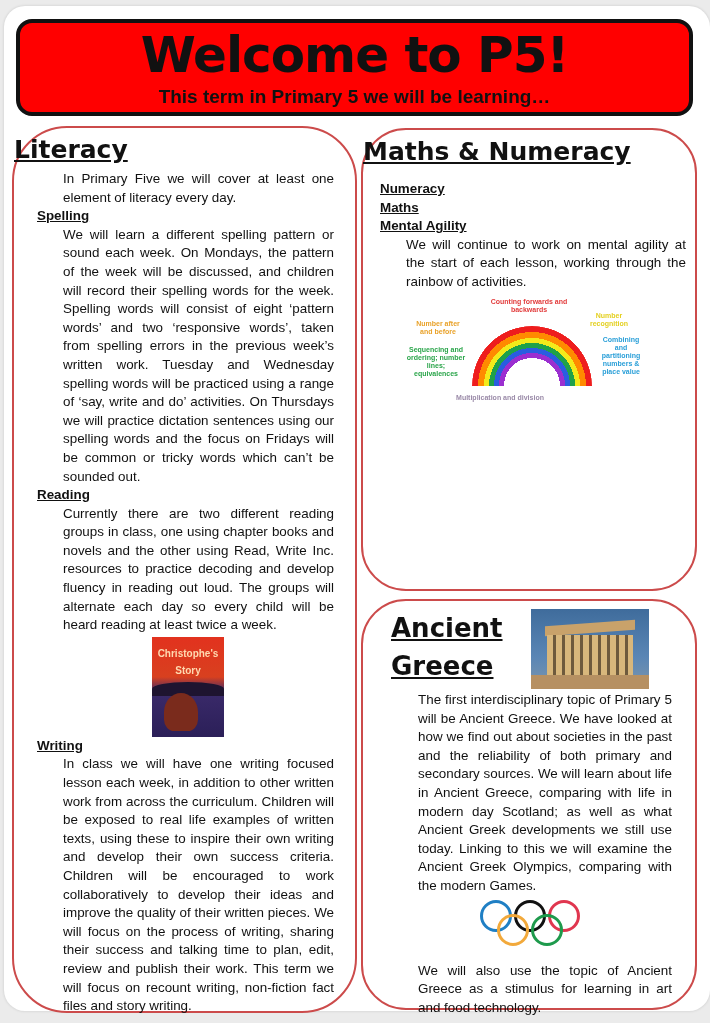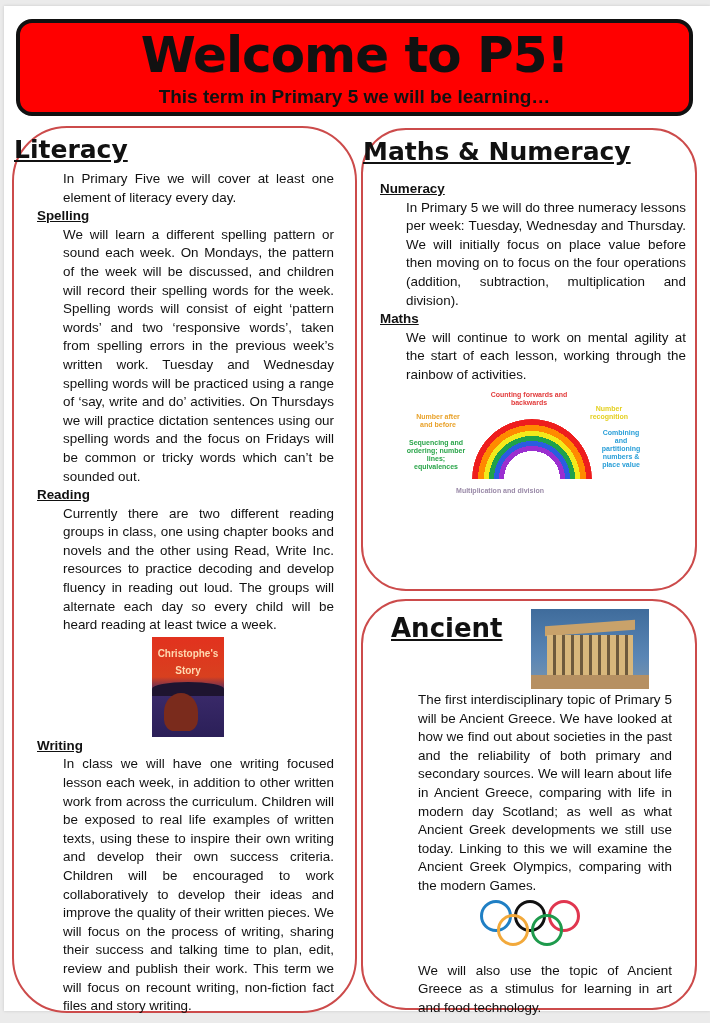--- a/index.html
+++ b/index.html
@@ -1,18 +1,18 @@
 <!DOCTYPE html>
 <html><head>
 <meta charset="utf-8">
 <style>
   * { box-sizing: border-box; margin: 0; padding: 0; }
   html, body { width: 710px; height: 1023px; background: #ebebeb; overflow: hidden; }
   body { font-family: "Liberation Sans", sans-serif; color: #111; position: relative; }
-  .page { position: absolute; left: 4px; top: 6px; width: 706px; height: 1005px; background: #ffffff; box-shadow: 0 0 3px rgba(0,0,0,0.15); }
+  .page { position: absolute; left: 4px; top: 6px; width: 706px; height: 1005px; background: #ffffff; box-shadow: 0 0 3px rgba(0,0,0,0.15); border-radius: 21px; }
 
   .banner { position: absolute; left: 12px; top: 13px; width: 677px; height: 97px; background: #ff0000; border: 4px solid #111; border-radius: 16px; text-align: center; }
   .banner-title { font-family: "DejaVu Sans", sans-serif; font-weight: bold; font-size: 50px; line-height: 60px; color: #111; letter-spacing: -1px; margin-top: 2px; }
   .banner-sub { font-family: "Liberation Sans", sans-serif; font-size: 19px; line-height: 24px; color: #111; font-weight: bold; }
 
   .box { position: absolute; border: 2px solid #cc4b4b; background: #fff; }
   .box-literacy { left: 8px; top: 120px; width: 345px; height: 887px; border-radius: 55px; }
   .box-maths { left: 357px; top: 122px; width: 336px; height: 463px; border-radius: 45px; }
   .box-greece { left: 357px; top: 593px; width: 336px; height: 411px; border-radius: 45px; }
 
@@ -72,39 +72,40 @@
       <div class="subhead">Writing</div>
       <p class="body-text">In class we will have one writing focused lesson each week, in addition to other written work from across the curriculum. Children will be exposed to real life examples of written texts, using these to inspire their own writing and develop their own success criteria. Children will be encouraged to work collaboratively to develop their ideas and improve the quality of their written pieces. We will focus on the process of writing, sharing their success and talking time to plan, edit, review and publish their work. This term we will focus on recount writing, non-fiction fact files and story writing.</p>
 
     </div>
   </div>
 
   <div class="box box-maths">
     <div class="box-title maths-title">Maths &amp; Numeracy</div>
     <div class="maths-content">
       <div class="subhead">Numeracy</div>
-      <p class="body-text">In Primary 5 we will do three numeracy lessons per week: Tuesday, Wednesday and Thursday. We will initially focus on place value before then moving on to focus on the four operations (addition, subtraction, multiplication and division).</p>
       <div class="subhead">Maths</div>
+      <div class="subhead">Mental Agility</div>
       <p class="body-text">We will continue to work on mental agility at the start of each lesson, working through the rainbow of activities.</p>
 
       <div class="rainbow-wrap">
         <div class="rainbow"></div>
         <div class="rb-label" style="left:74px; top:0; width:90px; color:#e23b3b;">Counting forwards and backwards</div>
         <div class="rb-label" style="left:0; top:22px; width:56px; color:#e9a22a;">Number after and before</div>
         <div class="rb-label" style="left:174px; top:14px; width:50px; color:#e4d020;">Number recognition</div>
         <div class="rb-label" style="left:-6px; top:48px; width:64px; color:#2aa54a;">Sequencing and ordering; number lines; equivalences</div>
         <div class="rb-label" style="left:186px; top:38px; width:50px; color:#2a9fd8;">Combining and partitioning numbers &amp; place value</div>
         <div class="rb-label" style="left:30px; top:96px; width:120px; color:#9a8aa8; height:8px; overflow:hidden;">Multiplication and division</div>
       </div>
     </div>
   </div>
 
   <div class="box box-greece">
     <div class="box-title greece-title">
       <div>Ancient</div>
+      <div>Greece</div>
     </div>
     <div class="parthenon">
       <div class="roof"></div>
       <div class="cols"></div>
       <div class="base"></div>
     </div>
     <div class="greece-content">
       <p class="body-text">The first interdisciplinary topic of Primary 5 will be Ancient Greece. We have looked at how we find out about societies in the past and the reliability of both primary and secondary sources. We will learn about life in Ancient Greece, comparing with life in modern day Scotland; as well as what Ancient Greek developments we still use today. Linking to this we will examine the Ancient Greek Olympics, comparing with the modern Games.</p>
       <div class="rings">
         <div class="ring" style="left:0; top:0; border-color:#1f7fc4;"></div>

